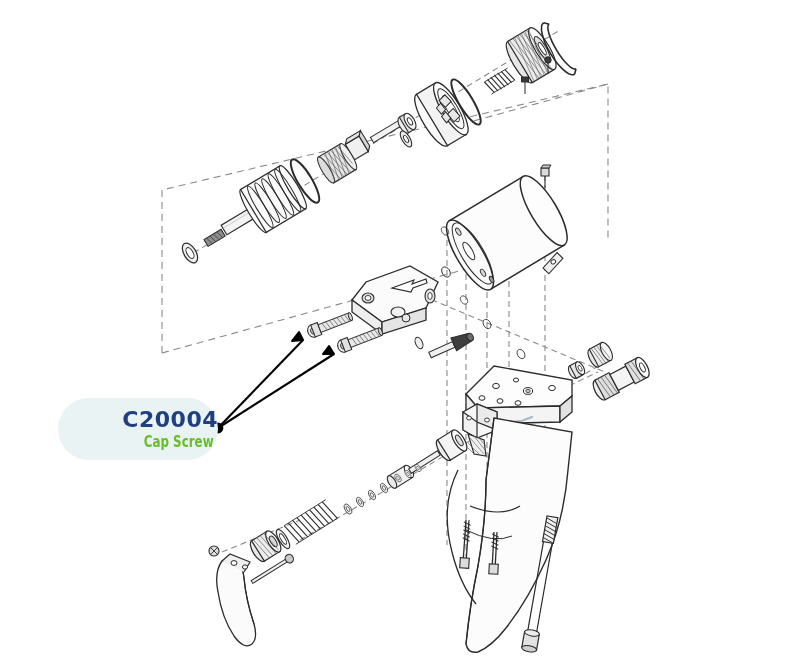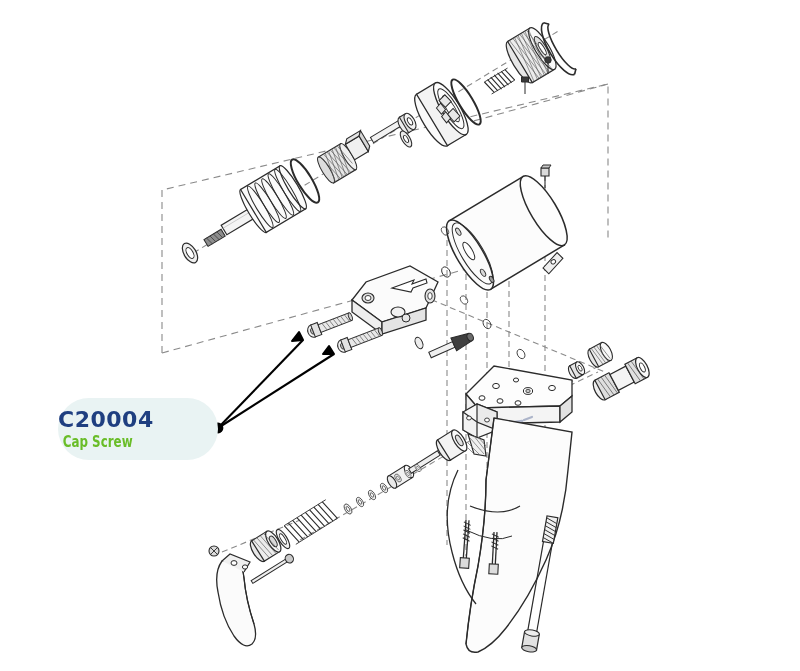--- a/index.html
+++ b/index.html
@@ -9,21 +9,21 @@
   #stage{position:relative;width:800px;height:671px;background:#ffffff;}
   #diagram{position:absolute;inset:0;width:800px;height:671px;}
 
   
   #callout{
     position:absolute; left:58px; top:398px;
     width:160px; height:62px;
     background:#e9f3f3;
     border-radius:31px;
     display:flex; flex-direction:column;
-    align-items:flex-start; justify-content:center;
+    align-items:flex-end; justify-content:center;
     box-sizing:border-box;
   }
   #callout .part-no{
     font-size:22px; font-weight:bold; letter-spacing:.5px;
     color:#1f3f80; line-height:1.05;
     font-family:"DejaVu Sans",sans-serif;
   }
   #callout .part-name{
     font-size:15px; font-weight:bold; color:#69bd28;
     line-height:1.1; margin-top:3px;

